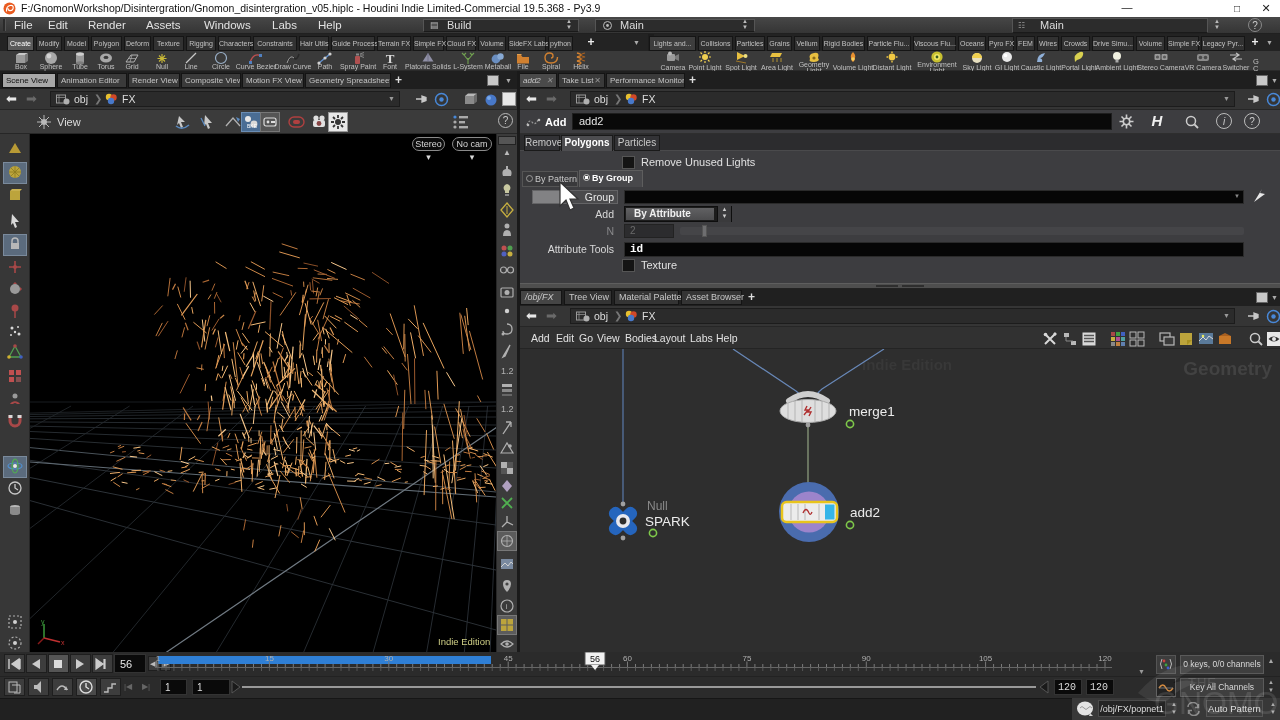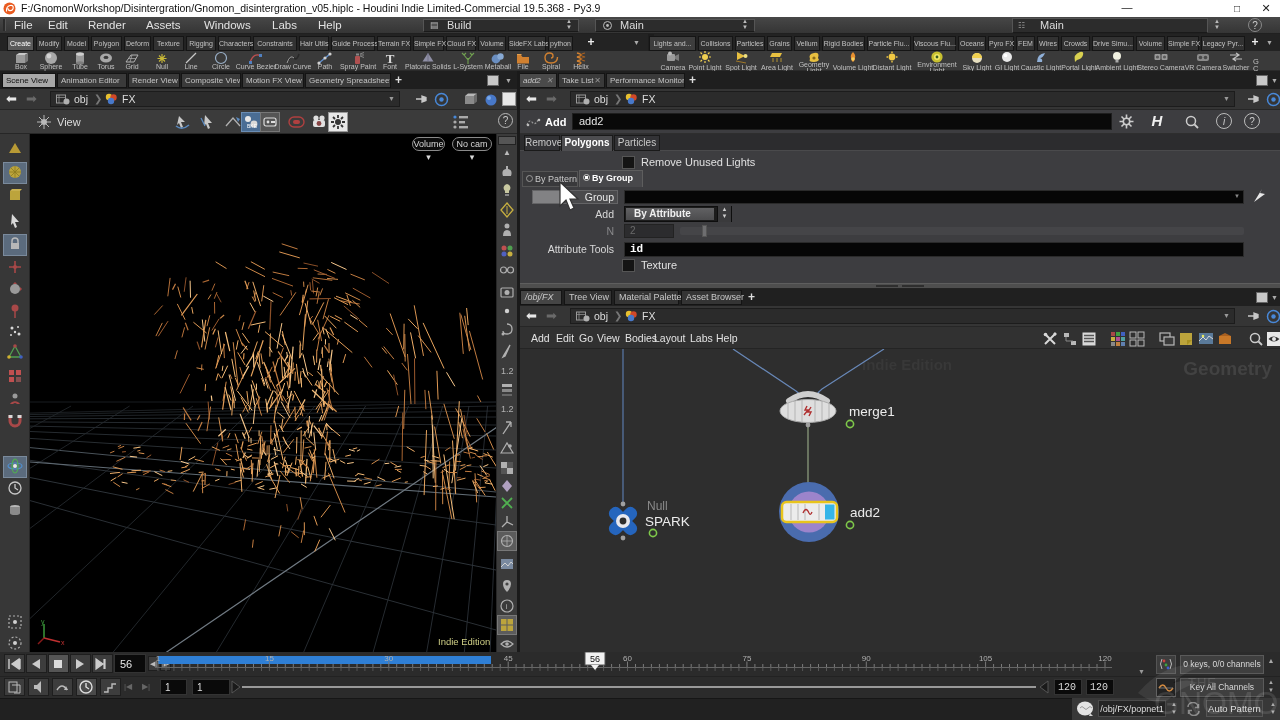--- a/index.html
+++ b/index.html
@@ -1005,21 +1005,21 @@
     <line x1="156.1" y1="143.3" x2="154.2" y2="157.8" stroke="#8a4f28" stroke-width="1.0" opacity="1.0"></line>
     <line x1="132.7" y1="171.5" x2="124.3" y2="180.6" stroke="#aa6632" stroke-width="1.0" opacity="1.0"></line>
     <line x1="154.6" y1="193.3" x2="151.9" y2="203.4" stroke="#b5713a" stroke-width="1.0" opacity="1.0"></line>
     <line x1="184.9" y1="149.6" x2="181.9" y2="156.6" stroke="#aa6632" stroke-width="1.0" opacity="1.0"></line>
     <line x1="187.0" y1="158.0" x2="184.3" y2="164.7" stroke="#aa6632" stroke-width="1.0" opacity="1.0"></line>
     <line x1="132.3" y1="188.9" x2="125.9" y2="202.1" stroke="#c07b40" stroke-width="1.0" opacity="1.0"></line>
     <line x1="189.2" y1="184.7" x2="181.8" y2="196.5" stroke="#9c5a2e" stroke-width="1.0" opacity="1.0"></line>
     <line x1="138.1" y1="187.1" x2="128.2" y2="202.3" stroke="#9c5a2e" stroke-width="1.0" opacity="1.0"></line>
     <line x1="147.3" y1="169.9" x2="155.1" y2="185.7" stroke="#cd8848" stroke-width="1.0" opacity="1.0"></line>
   </svg>
-<div class="abs" style="left:412px;top:137px;width:33px;height:14px;border:1px solid #8a8a8a;border-radius:8px;color:#d8d8d8;font-size:9px;text-align:center;line-height:13px;background:rgba(20,20,20,.6);">Volume ▾</div>
+<div class="abs" style="left:412px;top:137px;width:33px;height:14px;border:1px solid #8a8a8a;border-radius:8px;color:#d8d8d8;font-size:9px;text-align:center;line-height:13px;background:rgba(20,20,20,.6);">Stereo ▾</div>
 <div class="abs" style="left:452px;top:137px;width:40px;height:14px;border:1px solid #8a8a8a;border-radius:8px;color:#d8d8d8;font-size:9px;text-align:center;line-height:13px;background:rgba(20,20,20,.6);">No cam ▾</div>
 <svg class="abs" style="left:36px;top:618px" width="30" height="32" viewBox="0 0 30 32">
     <path d="M8,20 L8,6" stroke="#3a9a3a" stroke-width="1.5"></path>
     <text x="5" y="6" font-size="7" fill="#3a9a3a">y</text>
     <path d="M8,20 L24,24" stroke="#c03030" stroke-width="1.5"></path>
     <text x="25" y="27" font-size="7" fill="#c03030">x</text>
     <path d="M8,20 L2,26" stroke="#8a1a1a" stroke-width="1.5"></path>
   </svg>
 <div class="abs" style="left:438px;top:636px;width:60px;height:12px;font-size:9.5px;color:#cfcf86;">Indie Edition</div>
 <div class="abs" style="left:0;top:134px;width:30px;height:518px;background:#373737;border-right:1px solid #262626;"></div>

